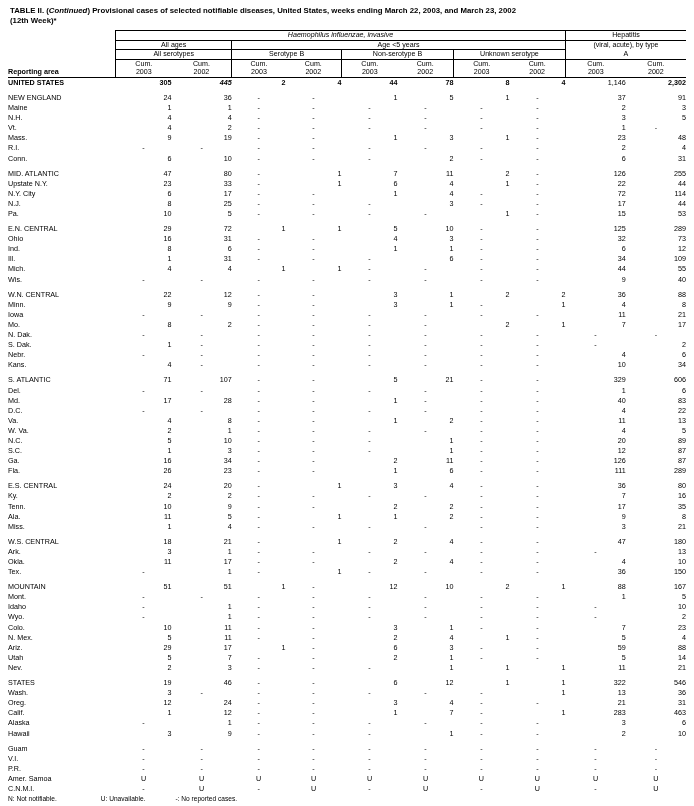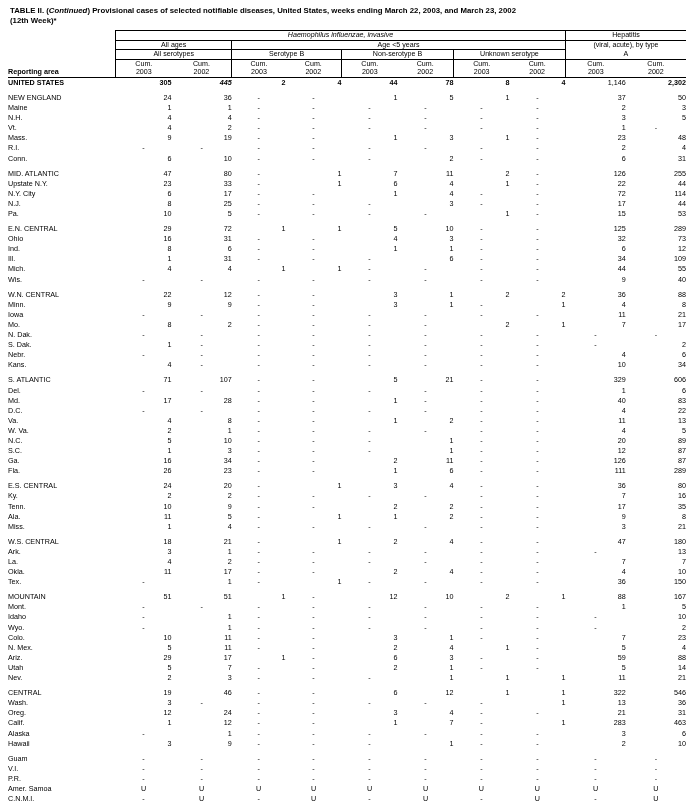--- a/index.html
+++ b/index.html
@@ -191,21 +191,21 @@
           <td class="rowlabel">NEW ENGLAND</td>
           <td class="num">24</td>
           <td class="num">36</td>
           <td class="num-c">-</td>
           <td class="num-c">-</td>
           <td class="num">1</td>
           <td class="num">5</td>
           <td class="num">1</td>
           <td class="num-c">-</td>
           <td class="num">37</td>
-          <td class="num">50</td>
+          <td class="num">91</td>
         </tr>
         <tr class="data">
           <td class="rowlabel">Maine</td>
           <td class="num">1</td>
           <td class="num">1</td>
           <td class="num-c">-</td>
           <td class="num-c">-</td>
           <td class="num-c">-</td>
           <td class="num-c">-</td>
           <td class="num-c">-</td>
@@ -758,33 +758,20 @@
           <td class="num-c">-</td>
           <td class="num-c">-</td>
           <td class="num-c">-</td>
           <td class="num-c">-</td>
           <td class="num-c">-</td>
           <td class="num-c">-</td>
           <td class="num-c">-</td>
           <td class="num">13</td>
         </tr>
         <tr class="data">
-          <td class="rowlabel">La.</td>
-          <td class="num">4</td>
-          <td class="num">2</td>
-          <td class="num-c">-</td>
-          <td class="num-c">-</td>
-          <td class="num-c">-</td>
-          <td class="num-c">-</td>
-          <td class="num-c">-</td>
-          <td class="num-c">-</td>
-          <td class="num">7</td>
-          <td class="num">7</td>
-        </tr>
-        <tr class="data">
           <td class="rowlabel">Okla.</td>
           <td class="num">11</td>
           <td class="num">17</td>
           <td class="num-c">-</td>
           <td class="num-c">-</td>
           <td class="num">2</td>
           <td class="num">4</td>
           <td class="num-c">-</td>
           <td class="num-c">-</td>
           <td class="num">4</td>
@@ -920,21 +907,21 @@
           <td class="num">1</td>
           <td class="num">1</td>
           <td class="num">1</td>
           <td class="num">11</td>
           <td class="num">21</td>
         </tr>
         <tr class="spacer">
           <td colspan="11"></td>
         </tr>
         <tr class="data">
-          <td class="rowlabel">CENTRAL</td>
+          <td class="rowlabel">STATES</td>
           <td class="num">19</td>
           <td class="num">46</td>
           <td class="num-c">-</td>
           <td class="num-c">-</td>
           <td class="num">6</td>
           <td class="num">12</td>
           <td class="num">1</td>
           <td class="num">1</td>
           <td class="num">322</td>
           <td class="num">546</td>

